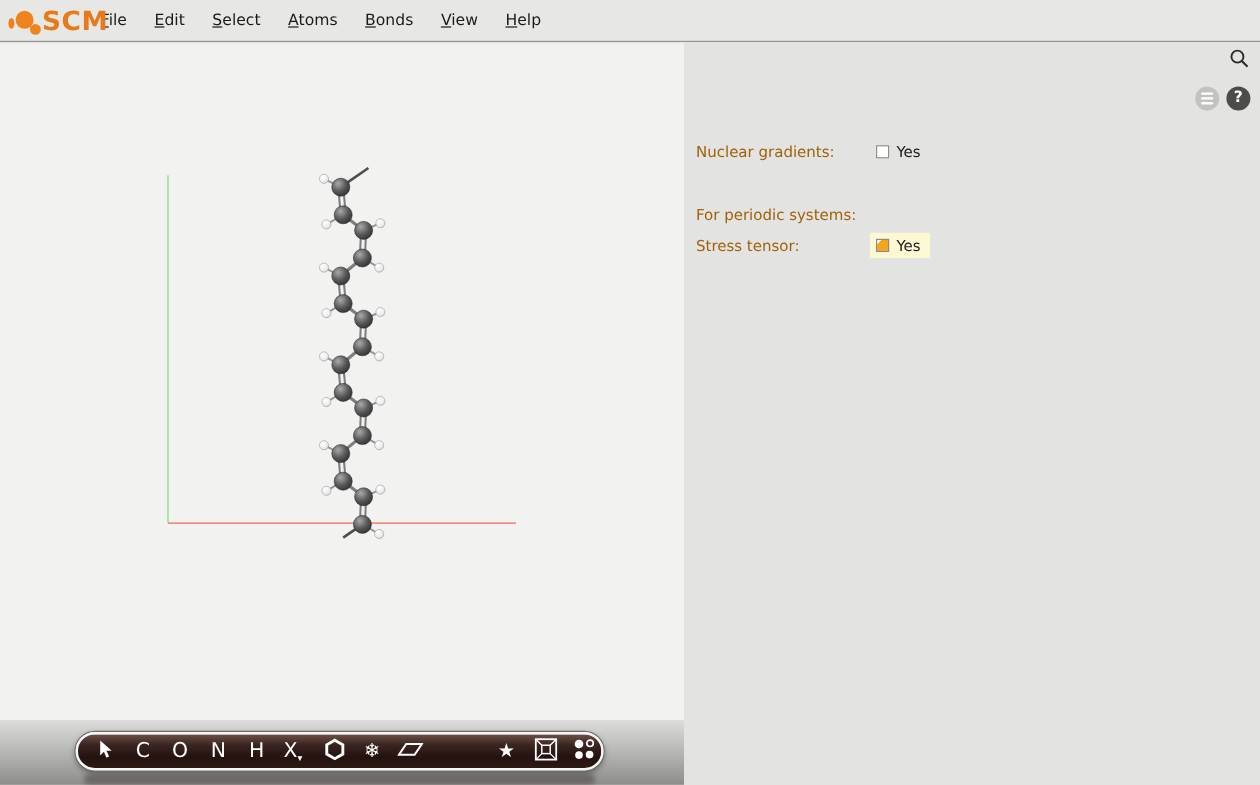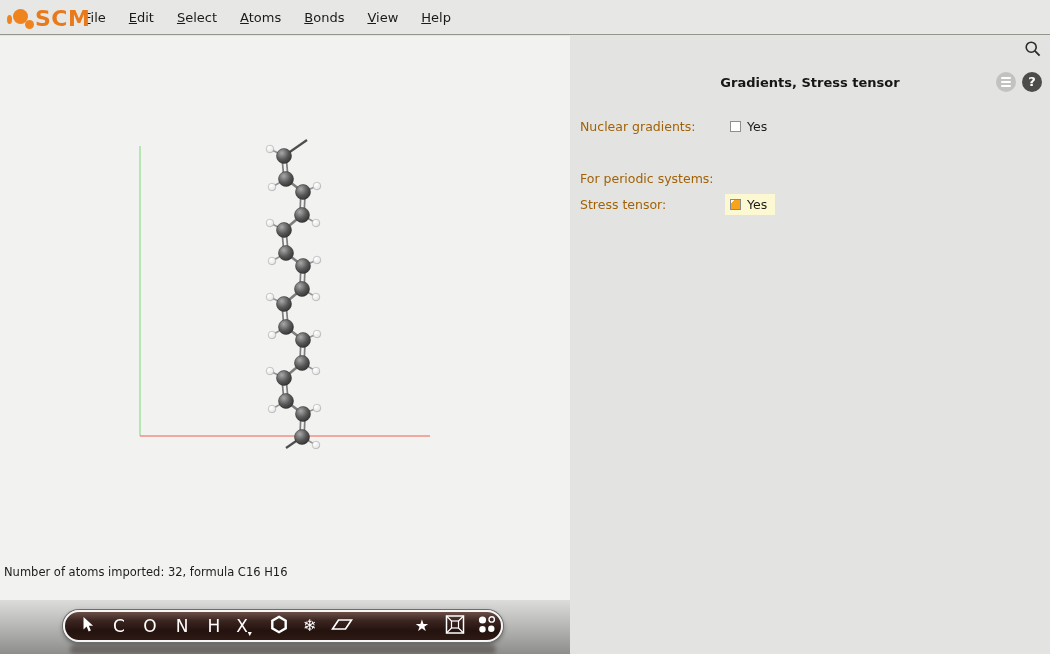--- a/index.html
+++ b/index.html
@@ -189,21 +189,20 @@
         <circle cx="284" cy="268" r="7.5" fill="url(#gC)" stroke="#2a2a2a" stroke-width="0.5"></circle>
         <circle cx="286" cy="291" r="7.5" fill="url(#gC)" stroke="#2a2a2a" stroke-width="0.5"></circle>
         <circle cx="303" cy="304" r="7.5" fill="url(#gC)" stroke="#2a2a2a" stroke-width="0.5"></circle>
         <circle cx="302" cy="327" r="7.5" fill="url(#gC)" stroke="#2a2a2a" stroke-width="0.5"></circle>
         <circle cx="284" cy="342" r="7.5" fill="url(#gC)" stroke="#2a2a2a" stroke-width="0.5"></circle>
         <circle cx="286" cy="365" r="7.5" fill="url(#gC)" stroke="#2a2a2a" stroke-width="0.5"></circle>
         <circle cx="303" cy="378" r="7.5" fill="url(#gC)" stroke="#2a2a2a" stroke-width="0.5"></circle>
         <circle cx="302" cy="401" r="7.5" fill="url(#gC)" stroke="#2a2a2a" stroke-width="0.5"></circle>
       </g>
   </svg>
-  <div id="status-text">Number of atoms imported: 32, formula C16 H16</div>
 </div>
 
 <div id="bottomband">
   <div id="pill-reflection"></div>
   <div id="pill">
       <span class="tool" style="left: 22px;"><svg width="15" height="17" viewBox="0 0 15 17">
           <path d="M4 1 L4 13.5 L7.1 10.5 L9.2 15.5 L11.4 14.5 L9.3 9.7 L13.6 9.7 Z" fill="#fff"></path>
         </svg></span>
       <span class="tool tool-letter" style="left: 54px;">C</span>
       <span class="tool tool-letter" style="left: 85px;">O</span>
@@ -230,21 +229,20 @@
           <circle cx="13.8" cy="13.8" r="3.2" fill="#fff"></circle>
         </svg></span>
     </div>
 </div>
 
 <div id="rightpanel">
   <svg id="search-btn" viewBox="0 0 18 18">
     <circle cx="7.2" cy="7.2" r="5" fill="none" stroke="#2b2b2b" stroke-width="1.6"></circle>
     <line x1="10.9" y1="10.9" x2="15.6" y2="15.6" stroke="#2b2b2b" stroke-width="1.8"></line>
   </svg>
-  <div id="panel-title">Gradients, Stress tensor</div>
   <div id="panel-menu-btn" class="round-btn">
     <span class="bar"></span>
     <span class="bar"></span>
     <span class="bar"></span>
   </div>
   <div id="help-btn" class="round-btn">?</div>
   <div id="panel-rows">
       <div class="prow" style="top: 80px;">
         <span class="plabel">Nuclear gradients:</span>
         <span class="pctl">

